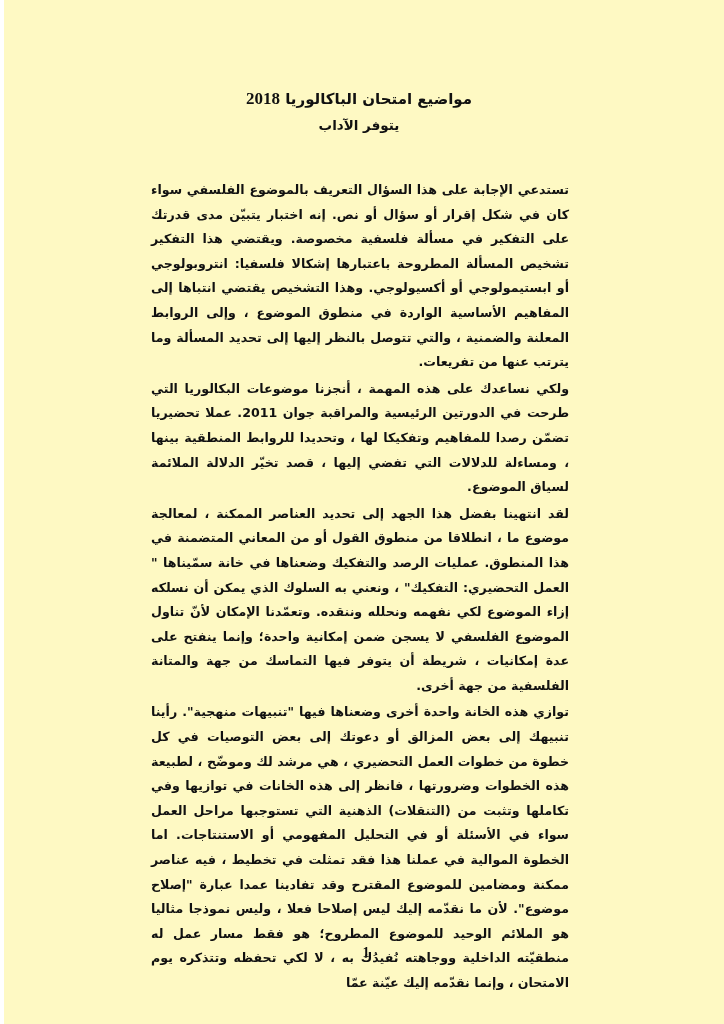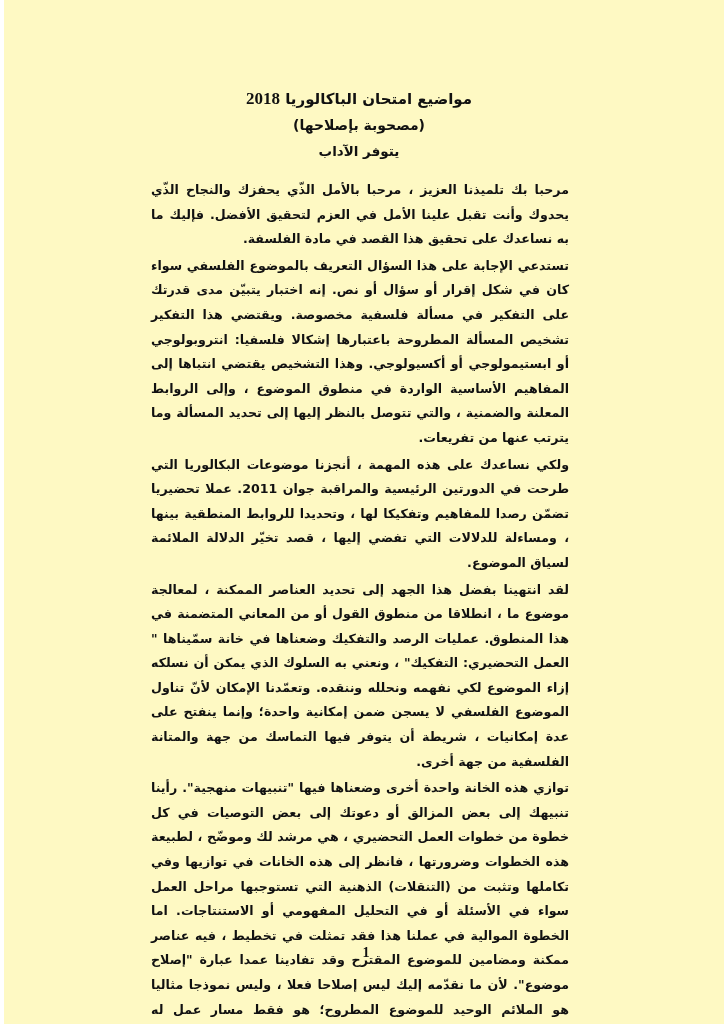--- a/index.html
+++ b/index.html
@@ -83,26 +83,24 @@
 </head>
 <body>
 
 <div class="page">
 
   <div class="header-block">
     <p class="title">
       <span>مواضيع امتحان الباكالوريا</span>
       <span class="year">2018</span>
     </p>
-    <p class="subtitle">(مصحوبة بإصلاحها)</p>
     <p class="section-name">يتوفر الآداب</p>
   </div>
 
   <div class="body-text">
-    <p>مرحبا بك تلميذنا العزيز ، مرحبا بالأمل الذّي يحفزك والنجاح الذّي يحدوك وأنت تقبل علينا الأمل في العزم لتحقيق الأفضل. فإليك ما به نساعدك على تحقيق هذا القصد في مادة الفلسفة.</p>
     <p>تستدعي الإجابة على هذا السؤال التعريف بالموضوع الفلسفي سواء كان في شكل إقرار أو سؤال أو نص. إنه اختبار يتبيّن مدى قدرتك على التفكير في مسألة فلسفية مخصوصة. ويقتضي هذا التفكير تشخيص المسألة المطروحة باعتبارها إشكالا فلسفيا: انتروبولوجي أو ابستيمولوجي أو أكسيولوجي. وهذا التشخيص يقتضي انتباها إلى المفاهيم الأساسية الواردة في منطوق الموضوع ، وإلى الروابط المعلنة والضمنية ، والتي تتوصل بالنظر إليها إلى تحديد المسألة وما يترتب عنها من تفريعات.</p>
     <p>ولكي نساعدك على هذه المهمة ، أنجزنا موضوعات البكالوريا التي طرحت في الدورتين الرئيسية والمراقبة جوان 2011. عملا تحضيريا تضمّن رصدا للمفاهيم وتفكيكا لها ، وتحديدا للروابط المنطقية بينها ، ومساءلة للدلالات التي تفضي إليها ، قصد تخيّر الدلالة الملائمة لسياق الموضوع.</p>
     <p>لقد انتهينا بفضل هذا الجهد إلى تحديد العناصر الممكنة ، لمعالجة موضوع ما ، انطلاقا من منطوق القول أو من المعاني المتضمنة في هذا المنطوق. عمليات الرصد والتفكيك وضعناها في خانة سمّيناها " العمل التحضيري: التفكيك" ، ونعني به السلوك الذي يمكن أن نسلكه إزاء الموضوع لكي نفهمه ونحلله وننقده. وتعمّدنا الإمكان لأنّ تناول الموضوع الفلسفي لا يسجن ضمن إمكانية واحدة؛ وإنما ينفتح على عدة إمكانيات ، شريطة أن يتوفر فيها التماسك من جهة والمتانة الفلسفية من جهة أخرى.</p>
     <p>توازي هذه الخانة واحدة أخرى وضعناها فيها "تنبيهات منهجية". رأينا تنبيهك إلى بعض المزالق أو دعوتك إلى بعض التوصيات في كل خطوة من خطوات العمل التحضيري ، هي مرشد لك وموضّح ، لطبيعة هذه الخطوات وضرورتها ، فانظر إلى هذه الخانات في توازيها وفي تكاملها وتثبت من (التنقلات) الذهنية التي تستوجبها مراحل العمل سواء في الأسئلة أو في التحليل المفهومي أو الاستنتاجات. اما الخطوة الموالية في عملنا هذا فقد تمثلت في تخطيط ، فيه عناصر ممكنة ومضامين للموضوع المقترح وقد تفادينا عمدا عبارة "إصلاح موضوع". لأن ما نقدّمه إليك ليس إصلاحا فعلا ، وليس نموذجا مثاليا هو الملائم الوحيد للموضوع المطروح؛ هو فقط مسار عمل له منطقيّته الداخلية ووجاهته نُفيدُك به ، لا لكي تحفظه وتتذكره يوم الامتحان ، وإنما نقدّمه إليك عيّنة عمّا</p>
   </div>
 
   <div class="page-number">1</div>
 
 </div>
 

